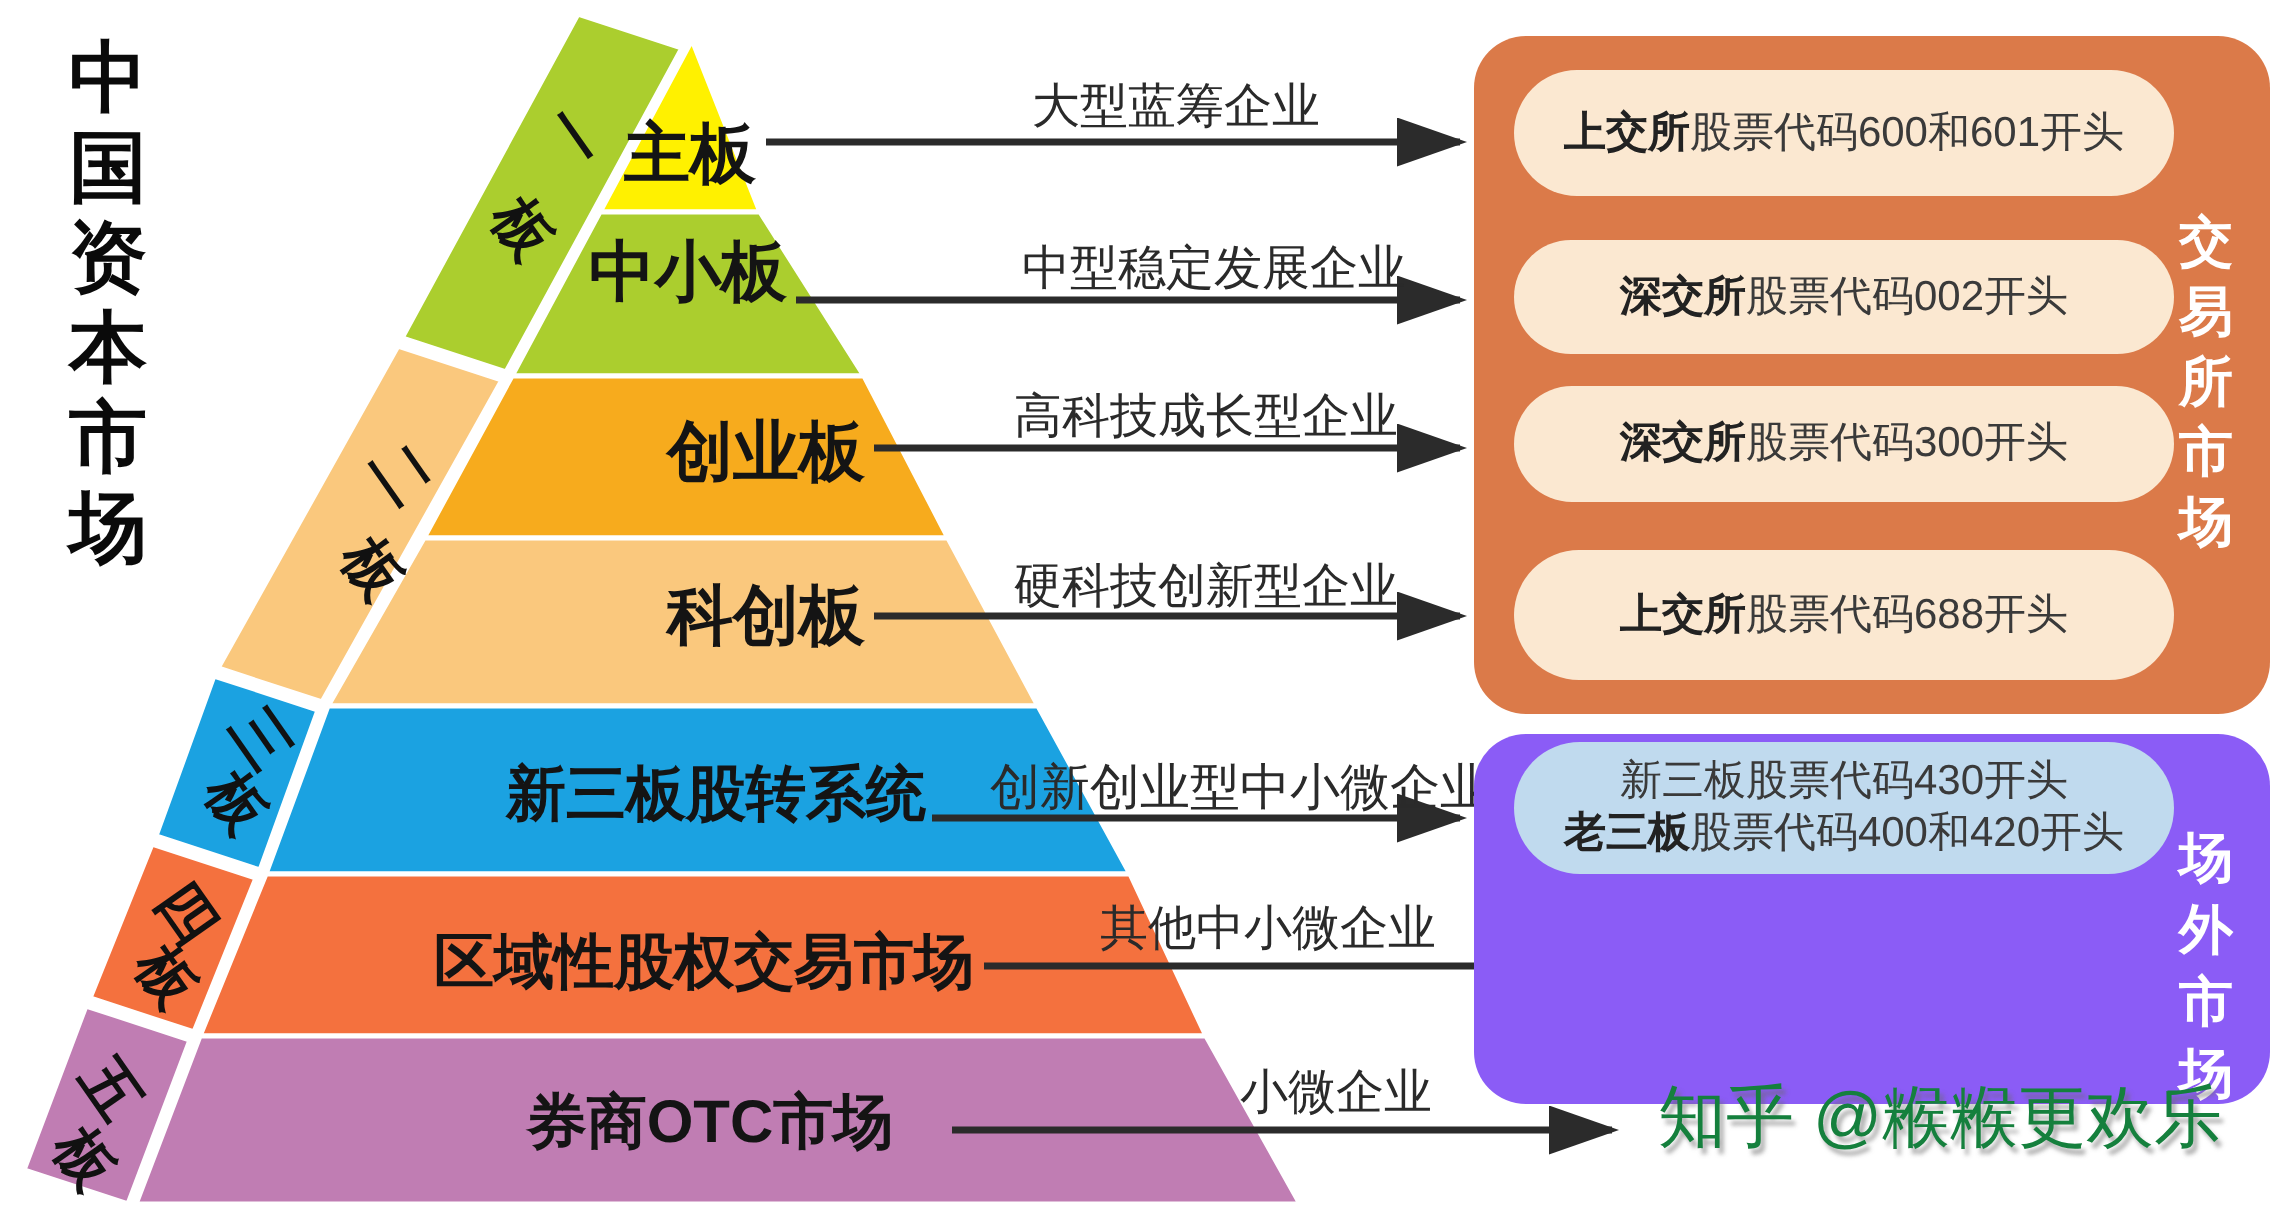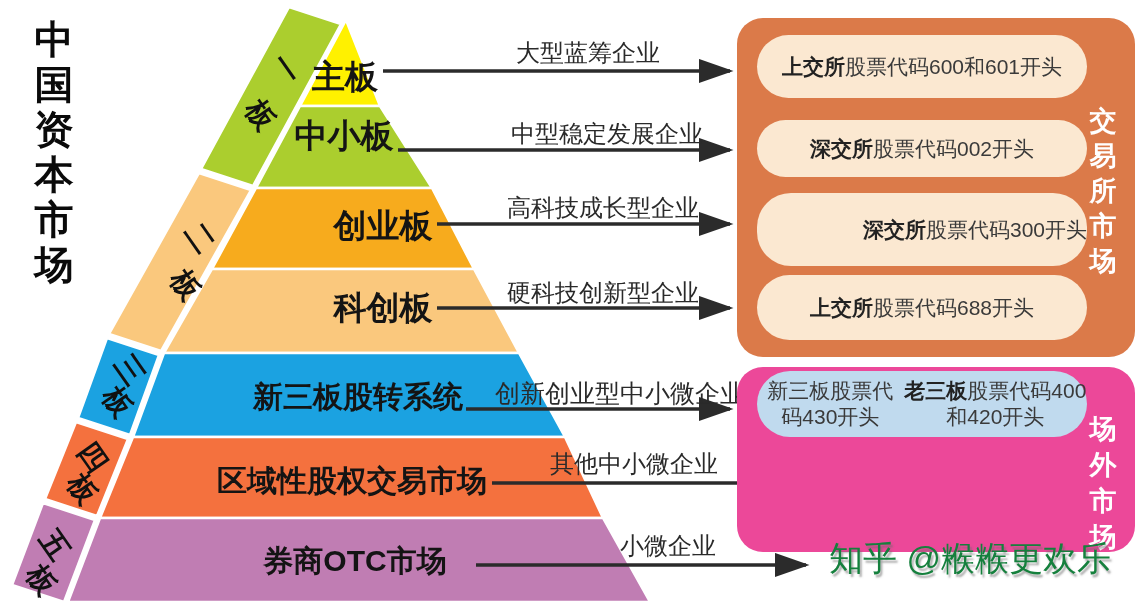--- a/index.html
+++ b/index.html
@@ -15,32 +15,32 @@
   }
   svg.diagram { position:absolute; left:0; top:0; }
   .layer-label { font-size:33px; font-weight:bold; fill:#141414; }
   .layer-label.small { font-size:30px; }
   .band-char { font-size:29px; font-weight:bold; fill:#111; }
   .arrow-label { font-size:24px; fill:#2a2a2a; }
   .arrow-label.big { font-size:25px; }
 
   .panel { position:absolute; left:737px; width:398px; border-radius:26px; }
   .panel-exchange { top:18px; height:339px; background:#db7a49; }
-  .panel-otc { top:367px; height:185px; background:#ec4899; }
+  .panel-otc { top:367px; height:185px; background:#8b5cf6; }
 
   .pill {
     position:absolute; left:20px; width:330px;
     background:#fbe8d1; border-radius:34px;
-    display:flex; flex-direction:row; justify-content:center; align-items:center;
+    display:flex; flex-direction:column; justify-content:center; align-items:center;
     color:#3a3a3a; font-size:21px; line-height:26px; text-align:center;
   }
   .pill .line b { font-weight:bold; color:#222; }
   .pill-1 { top:17px;  height:63px; }
   .pill-2 { top:102px; height:57px; }
-  .pill-3 { top:175px; height:73px;justify-content:flex-end; }
+  .pill-3 { top:175px; height:58px; }
   .pill-4 { top:257px; height:65px;align-items:center; }
   .pill-5 { top:4px;   height:66px; background:#c0daee; }
 
   .market-title {
     position:absolute; left:350px; width:32px;
     display:flex; flex-direction:column;
     color:#fff; font-weight:bold; font-size:27px; line-height:35px; text-align:center;
   }
   .market-title.exchange { top:86px; }
   .market-title.otc { top:44px; line-height:36px; }

